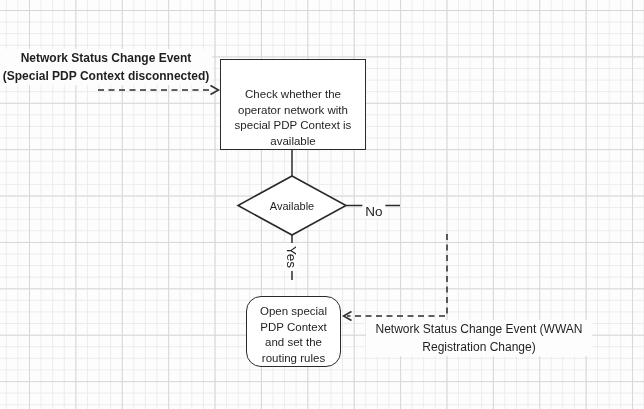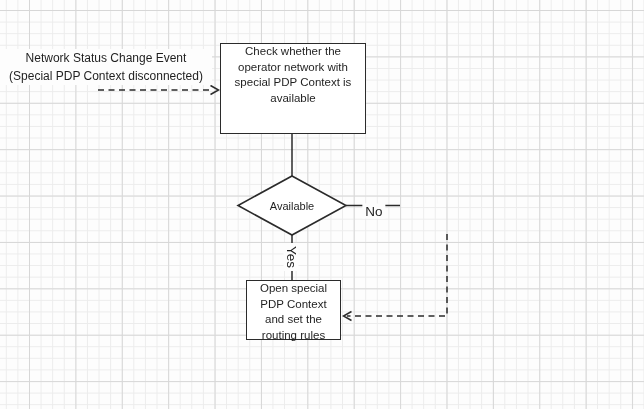--- a/index.html
+++ b/index.html
@@ -26,30 +26,31 @@
     position: absolute;
     left: 0; top: 0;
     width: 644px; height: 409px;
   }
   .node {
     position: absolute;
     box-sizing: border-box;
     background: #ffffff;
     border: 1.6px solid #2b2b2b;
     display: flex;
-    align-items: flex-start;
+    align-items: flex-end;
     justify-content: center;
     text-align: center;
     font-size: 11.5px;
     line-height: 15.5px;
+    margin-top: 16px;
   }
   .node-text { white-space: pre-line; }
   .check-node { left: 220px; top: 43px;  width: 146px; height: 91px; }
   .wait-node  { left: 400px; top: 179px; width: 94px;  height: 55px; }
-  .open-node  { left: 246px; top: 280px; width: 95px;  height: 60px; }
+  .open-node  { left: 246px; top: 280px; width: 95px;  height: 71px; border-radius: 15px; }
   .edge-label {
     position: absolute;
     transform: translate(-50%, -50%);
     background: #fdfdfd;
     font-size: 13.5px;
     padding: 0 3px;
     white-space: pre;
   }
   .available-label {
     position: absolute;
@@ -62,21 +63,21 @@
   .yes-label { left: 291px; top: 257px;
                transform: translate(-50%, -50%) rotate(90deg); }
   .annotation {
     position: absolute;
     text-align: center;
     font-size: 12px;
     line-height: 18px;
     white-space: pre;
     background: #fdfdfd;
   }
-  .annotation-disconnect { left: 0px;   top: 49px;  width: 212px; }
+  .annotation-disconnect { left: 0px;   top: 49px;  width: 212px; font-weight: bold; }
   .annotation-wwan       { left: 366px; top: 320px; width: 226px; }
 </style>
 </head>
 <body>
 
 <div id="canvas">
 
   <svg id="connectors" viewBox="0 0 644 409" xmlns="http://www.w3.org/2000/svg" fill="none" stroke="#2b2b2b" stroke-width="1.5">
 
     <path d="M 98 90 L 212 90" stroke-dasharray="6 4.5"></path>
@@ -111,14 +112,16 @@
 
   <div class="available-label">Available</div>
 
   <div class="edge-label no-label">No</div>
 
   <div class="edge-label yes-label">Yes</div>
 
   <div class="annotation annotation-disconnect">Network Status Change Event
 (Special PDP Context disconnected)</div>
 
+  <div class="annotation annotation-wwan">Network Status Change Event (WWAN
+Registration Change)</div>
 
 </div>
 
 </body></html>

